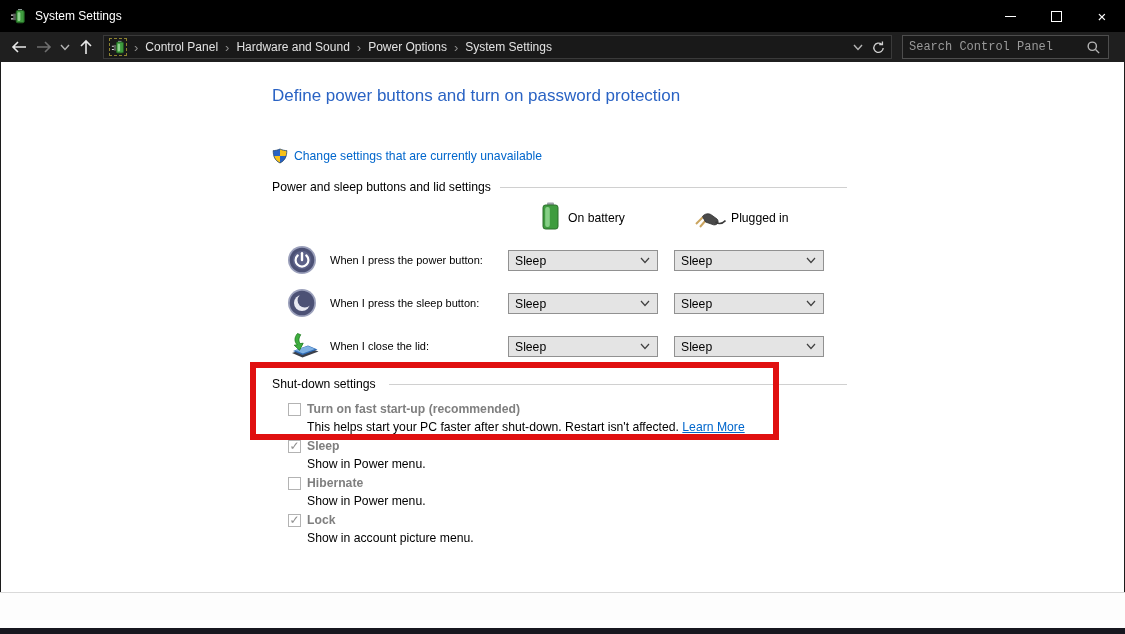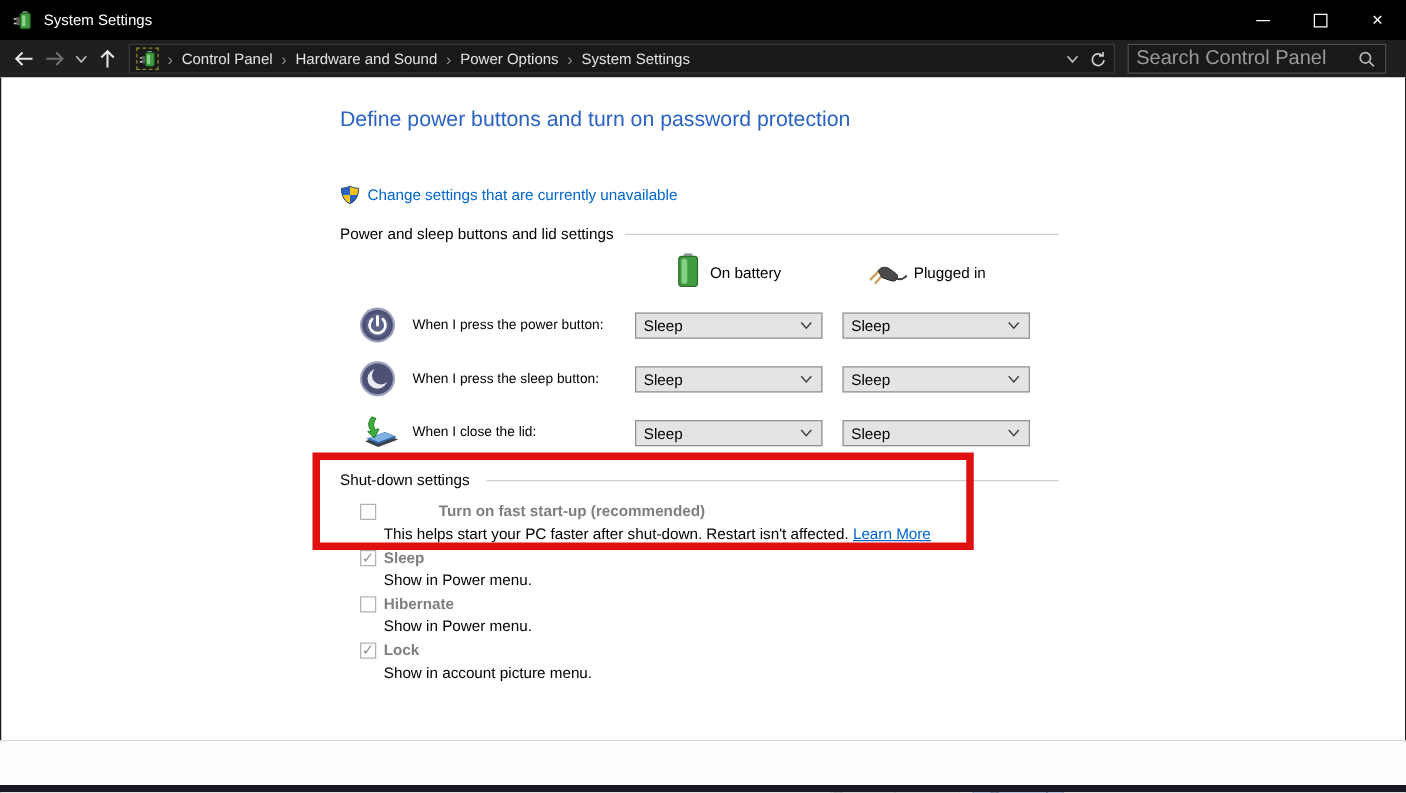--- a/index.html
+++ b/index.html
@@ -22,21 +22,21 @@
   .navbtn.small{width:17px;}
   .addressbar{margin-left:5px;width:789px;height:24px;box-sizing:border-box;background:#191919;border:1px solid #3a3a3a;
               display:flex;align-items:center;font-size:12px;color:#e2e2e2;}
   .ab-icon{margin-left:5px;border:1px dashed #8d842f;padding:1px;display:flex;}
   .crumb-sep{color:#8f8f8f;font-size:13px;padding:0 7px;}
   .crumb{color:#e2e2e2;white-space:nowrap;}
   .ab-right{margin-left:auto;display:flex;align-items:center;}
   .searchbox{margin-left:10px;width:207px;height:24px;box-sizing:border-box;background:#191919;border:1px solid #4d4d4d;
              display:flex;align-items:center;}
   .searchbox input{flex:1;min-width:0;background:transparent;border:none;outline:none;color:#22c55e;
-                   font-size:16px;padding:0 6px;font-family:Liberation Sans, sans-serif;}
+                   font-size:12px;padding:0 6px;font-family:Liberation Mono, monospace;}
   .searchbox input::placeholder{color:#9a9a9a;}
 
   
   .content-bg{position:absolute;top:62px;left:0;width:1125px;height:566px;background:#fff;}
   .edge{position:absolute;top:62px;width:1px;height:572px;background:#1c1c1c;}
   .page-title{position:absolute;left:272px;top:86px;font-size:17px;color:#2a63c4;}
   .intro{position:absolute;left:272px;top:112px;width:582px;font-size:12.2px;line-height:15px;color:#000;}
   .admin-row{position:absolute;left:272px;top:148px;display:flex;align-items:center;gap:6px;}
   .link{color:#0066cc;font-size:12.2px;text-decoration:none;cursor:pointer;}
   .underline{text-decoration:underline;margin-top:15px;}
@@ -267,21 +267,21 @@
       <svg width="10" height="7" viewBox="0 0 10 7">
           <path d="M1 1 L5 5.5 L9 1" stroke="#404040" stroke-width="1.2" fill="none"></path>
         </svg>
     </span>
   </div>
 
   <div class="group-label" style="left:272px;top:377px;">Shut-down settings</div>
   <div class="group-line" style="left:389px;top:384px;width:458px;"></div>
 
   <div class="cb" style="left:288px;top:403px;"></div>
-  <div class="cb-label" style="left:307px;top:402px;margin-left:44px;">Turn on fast start-up (recommended)</div>
+  <div class="cb-label" style="left:307px;top:402px;">Turn on fast start-up (recommended)</div>
   <div class="cb-desc" style="left:307px;top:420px;">
     <span>This helps start your PC faster after shut-down. Restart isn't affected. </span><span class="link underline">Learn More</span>
   </div>
 
   <div class="annotation"></div>
 
   <div class="cb" style="left:288px;top:440px;">
     <span class="check">✓</span>
   </div>
   <div class="cb-label" style="left:307px;top:439px;">Sleep</div>

